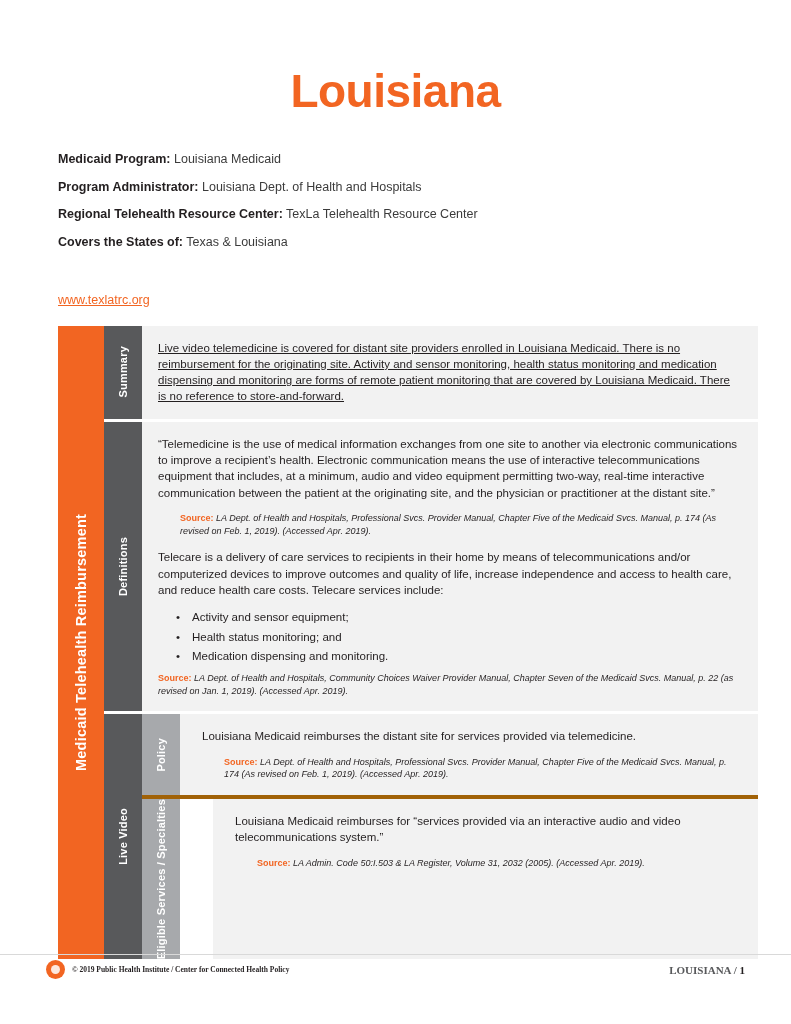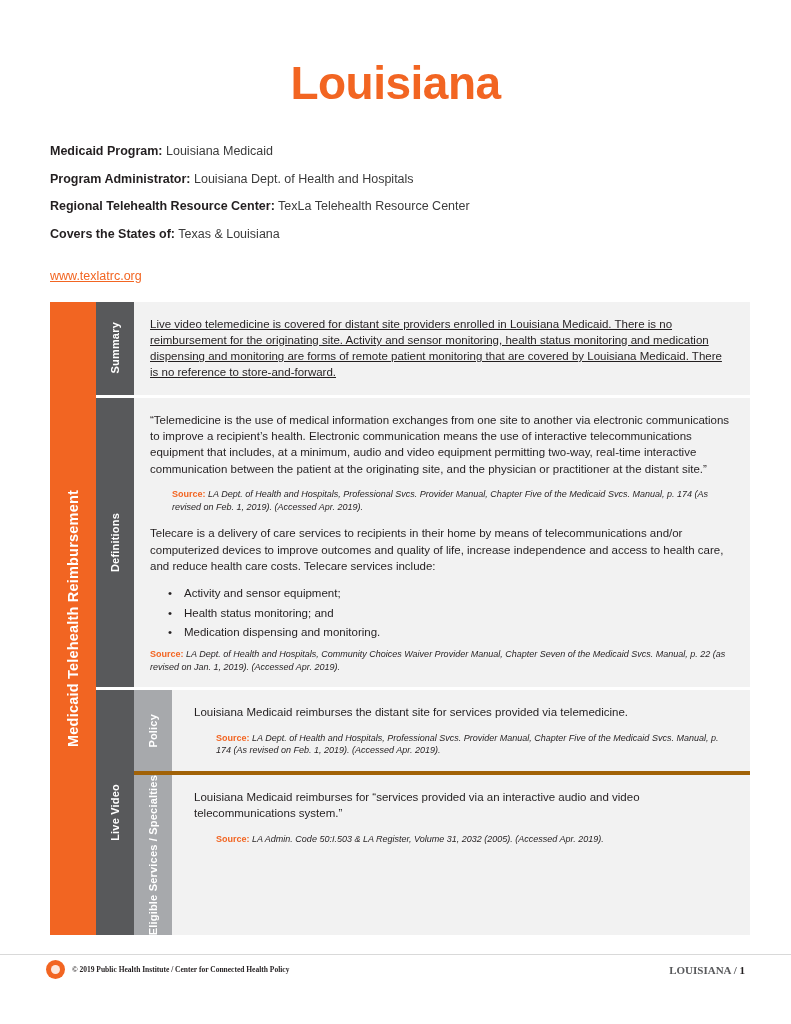--- a/index.html
+++ b/index.html
@@ -12,21 +12,21 @@
     width: 791px;
     height: 1024px;
     font-family: "Liberation Sans", sans-serif;
     color: #231f20;
     position: relative;
     overflow: hidden;
   }
   .page {
     width: 791px;
     height: 1024px;
-    padding: 4px;
+    padding: 12px;
     position: relative;
   }
 
   
   .title {
     text-align: center;
     color: #F26522;
     font-size: 46px;
     font-weight: bold;
     letter-spacing: -0.5px;
@@ -47,21 +47,21 @@
     color: #3b3b3b;
   }
   .meta-row .lbl {
     font-weight: bold;
     color: #231f20;
   }
   .meta-link {
     color: #F26522;
     font-size: 12.5px;
     text-decoration: underline;
-    margin-top: 14px;
+    margin-top: 30px;
     display: inline-block;
   }
 
   
   .table-wrap {
     margin: 18px 0 0 46px;
     width: 700px;
     display: flex;
     flex-direction: row;
     align-items: stretch;
@@ -162,21 +162,21 @@
     flex: 1 1 auto;
     display: flex;
     flex-direction: column;
   }
   .subsection {
     display: flex;
     flex-direction: row;
     align-items: stretch;
     border-bottom: 4px solid #a16207;
   }
-  .subsection:last-child { border-bottom: none; }
+  .subsection:last-child { border-bottom: none; gap: 33px; }
 
   .cell-indent { padding-left: 22px; }
 
   
   .footer {
     position: absolute;
     left: 0;
     right: 0;
     bottom: 40px;
     height: 30px;

